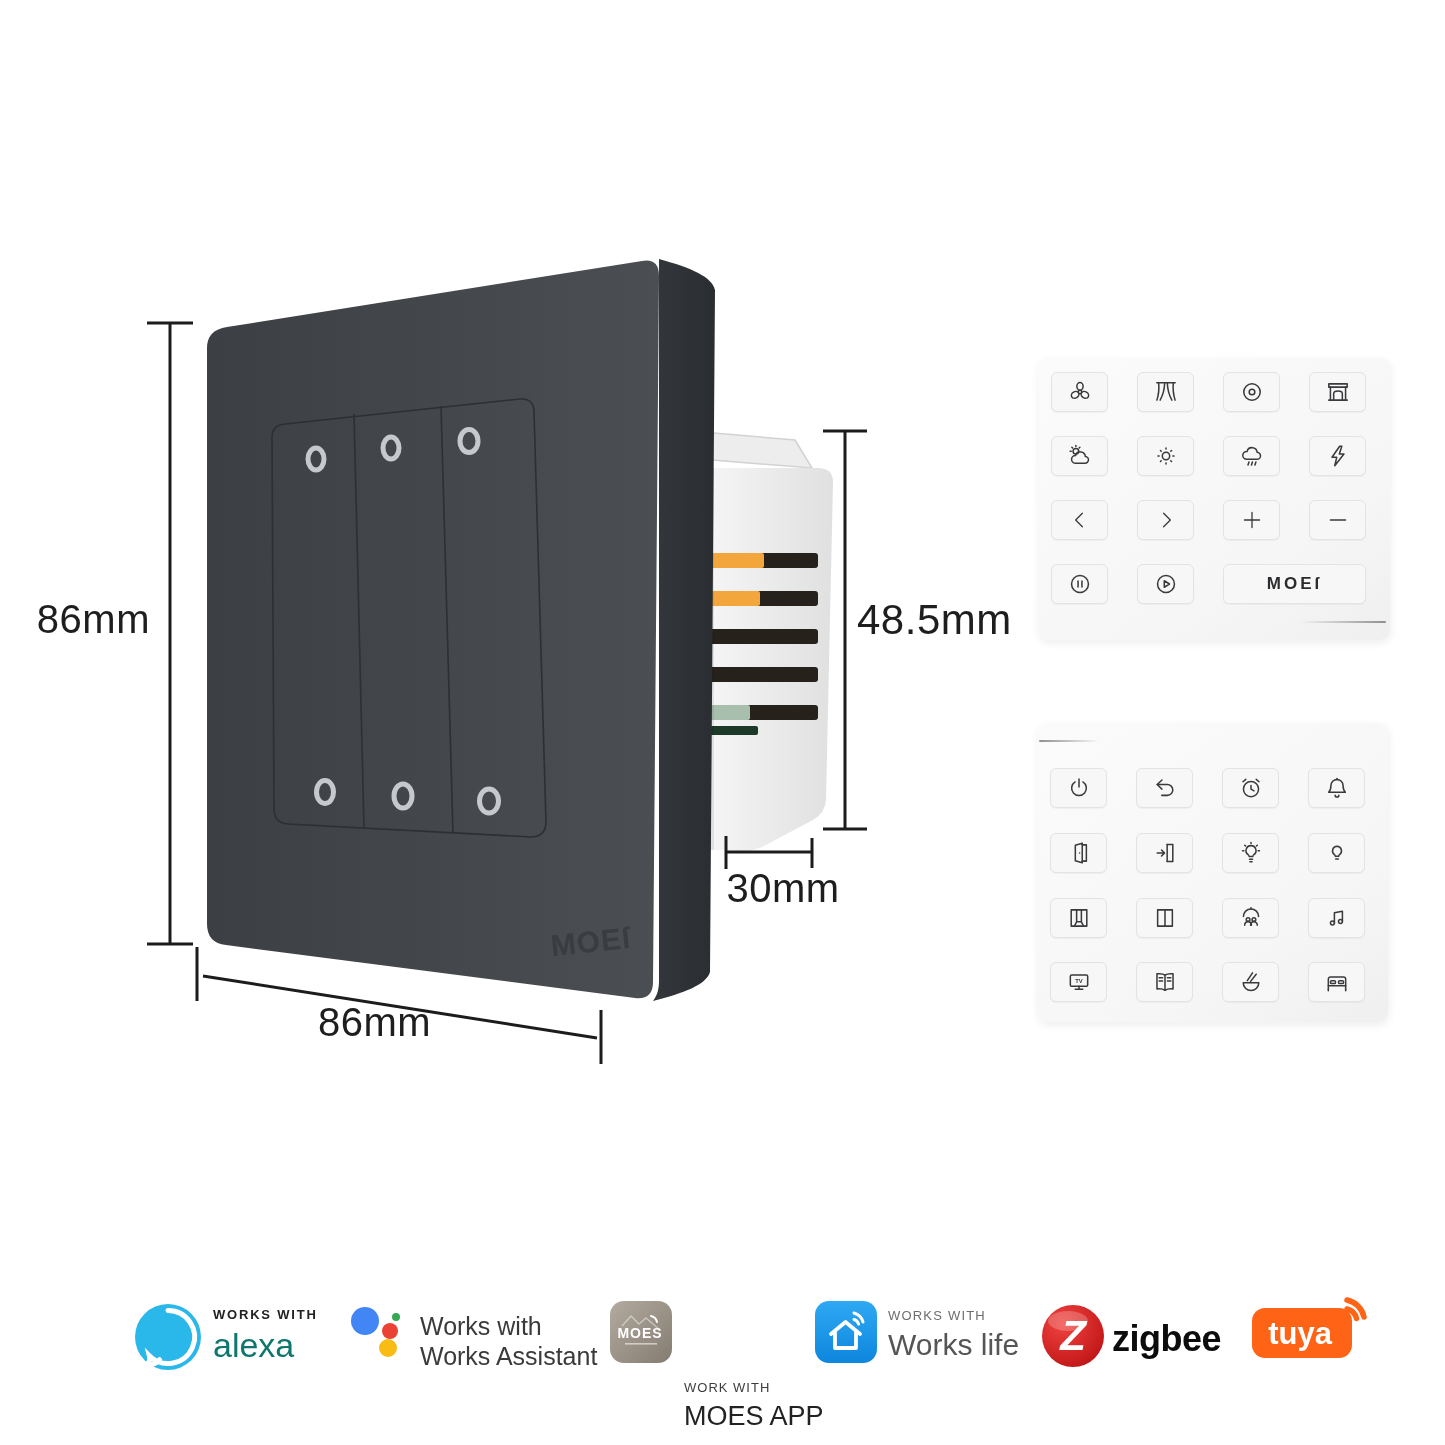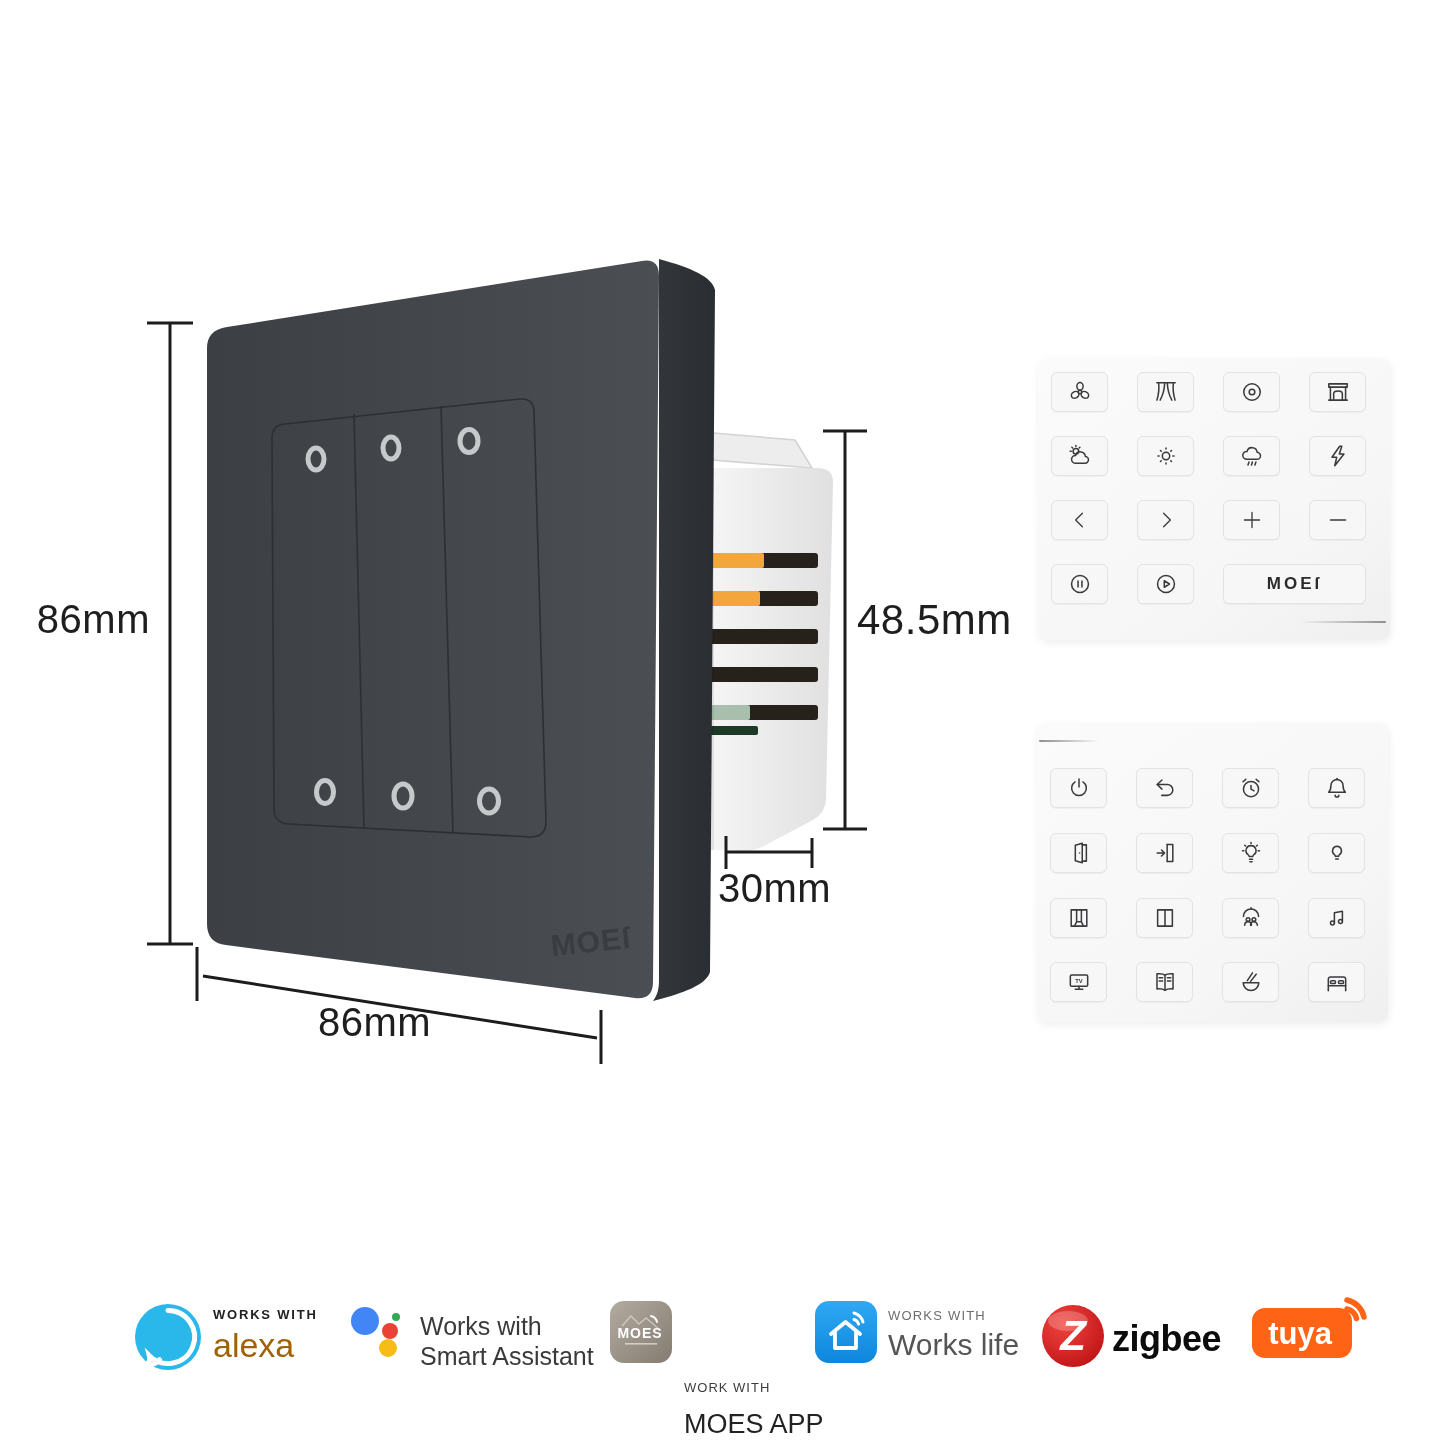--- a/index.html
+++ b/index.html
@@ -17,23 +17,23 @@
   .glyph{width:26px;height:26px;stroke:#3a3a3c;fill:none;stroke-width:1.4;stroke-linecap:round;stroke-linejoin:round;}
   .moes-cell-text{font-size:17px;font-weight:600;letter-spacing:3px;color:#2c2c2e;}
   .fold{position:absolute;height:2px;background:linear-gradient(90deg,rgba(0,0,0,0),#bdbdbd 55%,#8f8f8f);border-radius:1px;}
 
   
   .badge-icon{position:absolute;}
   .badge-text{position:absolute;line-height:1.2;}
   .bt-small{font-size:13px;font-weight:700;letter-spacing:1.8px;color:#222;}
   .bt-small.muted{color:#6d6d6d;font-weight:400;letter-spacing:1.2px;}
   .bt-small.plain{color:#3d3d3d;font-weight:400;letter-spacing:1px;}
-  .bt-big{font-size:34px;color:#a16207;margin-top:2px;}
+  .bt-big{font-size:34px;color:#0f766e;margin-top:2px;}
   .bt-google{font-size:25px;color:#3a3a3a;}
-  .bt-moes{font-size:27px;color:#222;margin-top:12px;}
+  .bt-moes{font-size:27px;color:#222;margin-top:4px;}
   .bt-smart{font-size:30px;color:#555;margin-top:3px;}
   .bt-zigbee{font-size:36px;font-weight:800;color:#0c0c0c;letter-spacing:-.5px;}
 </style>
 </head>
 <body>
 
 <div class="stage">
 
   <svg width="1445" height="1445" viewBox="0 0 1445 1445" style="position:absolute;left:0;top:0">
     <defs>
@@ -96,21 +96,21 @@
       <path d="M 823 431 H 867 M 845 431 V 829 M 823 829 H 867" fill="none"></path>
 
       <path d="M 726 836 V 869 M 726 852 H 812 M 812 838 V 868" fill="none"></path>
 
       <path d="M 197 947 V 1001 M 203 976 L 597 1038 M 601 1010 V 1064" fill="none"></path>
     </g>
   </svg>
 
   <div class="dim-label" style="left:20px;top:597px;width:130px;text-align:right;">86mm</div>
   <div class="dim-label" style="left:857px;top:596px;font-size:42px;">48.5mm</div>
-  <div class="dim-label" style="left:718px;top:866px;width:130px;text-align:left;">30mm</div>
+  <div class="dim-label" style="left:718px;top:866px;width:130px;text-align:center;">30mm</div>
   <div class="dim-label" style="left:318px;top:1000px;width:110px;text-align:center;">86mm</div>
 
   <div class="sheet" style="left:1038px;top:358px;width:352px;height:282px;">
     <div class="fold" style="left:262px;top:263px;width:86px;"></div>
   <div class="cell" style="left: 13px; top: 14px; height: 38px; width: 55px;">
         <svg class="glyph" viewBox="0 0 24 24">
           <circle cx="12" cy="12" r="1.6"></circle>
           <ellipse cx="12" cy="6.8" rx="2.9" ry="3.6"></ellipse>
           <ellipse cx="12" cy="6.8" rx="2.9" ry="3.6" transform="rotate(120 12 12)"></ellipse>
           <ellipse cx="12" cy="6.8" rx="2.9" ry="3.6" transform="rotate(240 12 12)"></ellipse>
@@ -323,21 +323,21 @@
   </div>
 
   <svg class="badge-icon" style="left:348px;top:1300px;" width="58" height="66" viewBox="0 0 58 66">
     <circle cx="17" cy="21" r="14" fill="#4285f4"></circle>
     <circle cx="48" cy="17" r="4" fill="#34a853"></circle>
     <circle cx="42" cy="31" r="8" fill="#ea4335"></circle>
     <circle cx="40" cy="48" r="9" fill="#f9bc15"></circle>
   </svg>
   <div class="badge-text" style="left:420px;top:1311px;">
     <div class="bt-google">Works with</div>
-    <div class="bt-google">Smart Assistant</div>
+    <div class="bt-google">Works Assistant</div>
   </div>
 
   <svg class="badge-icon" style="left:610px;top:1301px;" width="62" height="62" viewBox="0 0 62 62">
     <defs>
       <linearGradient id="gmoes" x1="0" y1="0" x2="1" y2="1">
         <stop offset="0" stop-color="#b4aba0"></stop>
           <stop offset="1" stop-color="#847c71"></stop>
       </linearGradient>
     </defs>
     <rect width="62" height="62" rx="14" fill="url(#gmoes)"></rect>

